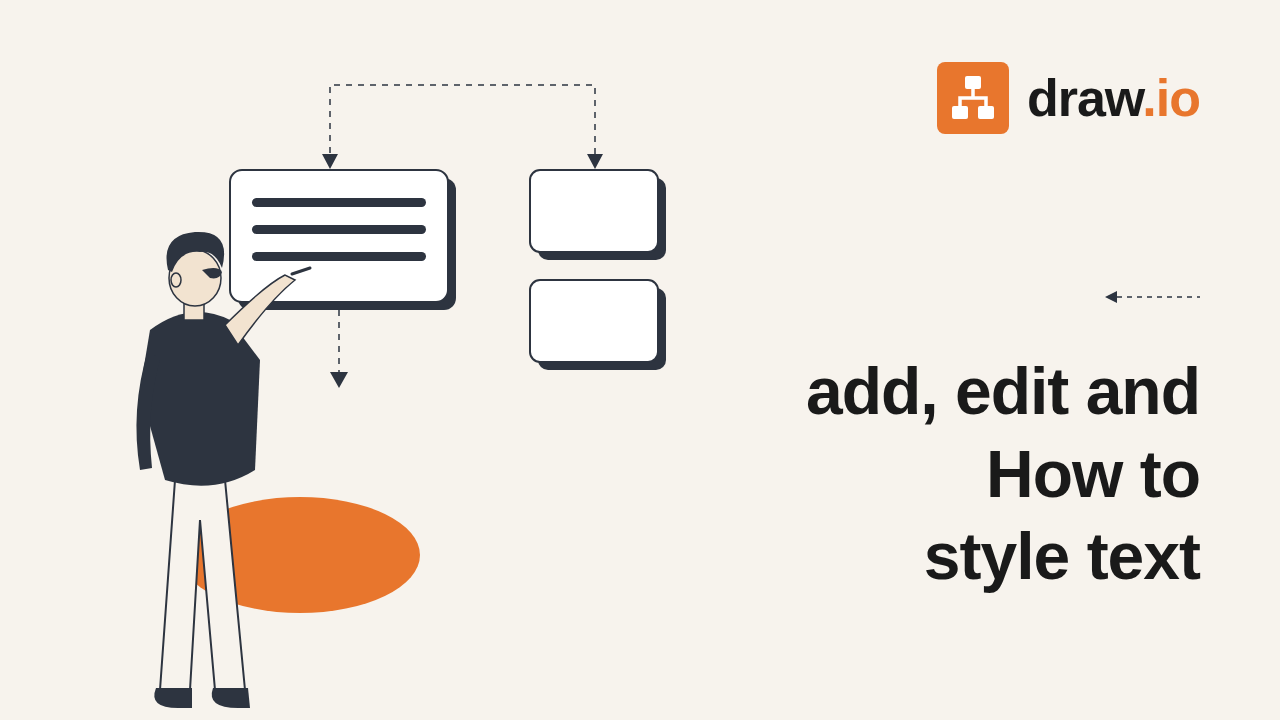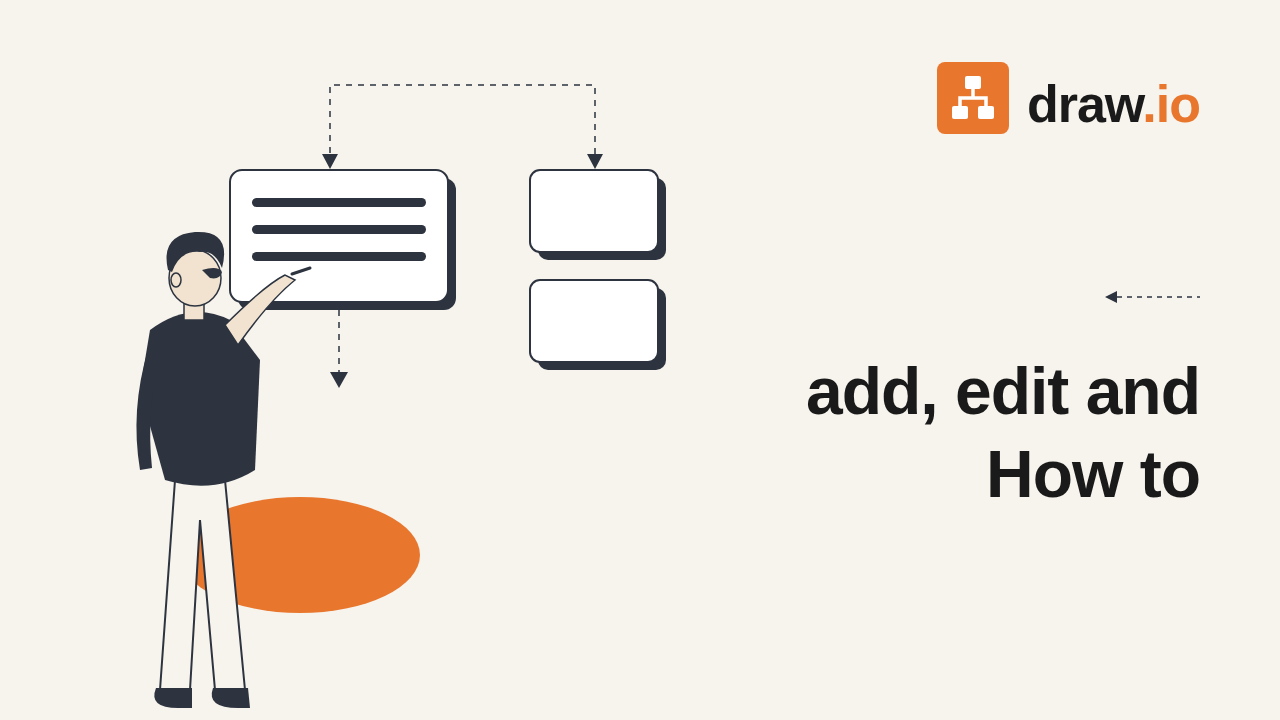--- a/index.html
+++ b/index.html
@@ -9,21 +9,21 @@
     background: #f7f3ed;
     font-family: "Segoe UI", "Helvetica Neue", Arial, sans-serif;
     position: relative;
     overflow: hidden;
   }
   .logo {
     position: absolute;
     top: 62px;
     right: 80px;
     display: flex;
-    align-items: flex-end;
+    align-items: center;
     gap: 18px;
   }
   .logo-mark {
     width: 72px;
     height: 72px;
     background: #e8762d;
     border-radius: 8px;
     display: flex;
     align-items: center;
     justify-content: center;
@@ -81,20 +81,21 @@
 <div class="decor-arrow">
   <svg width="95" height="14" viewBox="0 0 95 14">
     <line x1="12" y1="7" x2="95" y2="7" stroke="#2d3440" stroke-width="1.5" stroke-dasharray="5,5"></line>
     <polygon points="0,7 12,1 12,13" fill="#2d3440"></polygon>
   </svg>
 </div>
 
 <div class="title">
   <div>add, edit and</div>
   <div>How to</div>
+  <div>style text</div>
 </div>
 
 <div class="illustration">
   <svg width="640" height="660" viewBox="0 0 640 660">
 
     <ellipse cx="240" cy="505" rx="120" ry="58" fill="#e8762d"></ellipse>
 
     <path d="M270 115 V35 H535 V115" stroke="#2d3440" stroke-width="1.5" fill="none" stroke-dasharray="6,6"></path>
     <polygon points="270,119 262,104 278,104" fill="#2d3440"></polygon>
     <polygon points="535,119 527,104 543,104" fill="#2d3440"></polygon>

